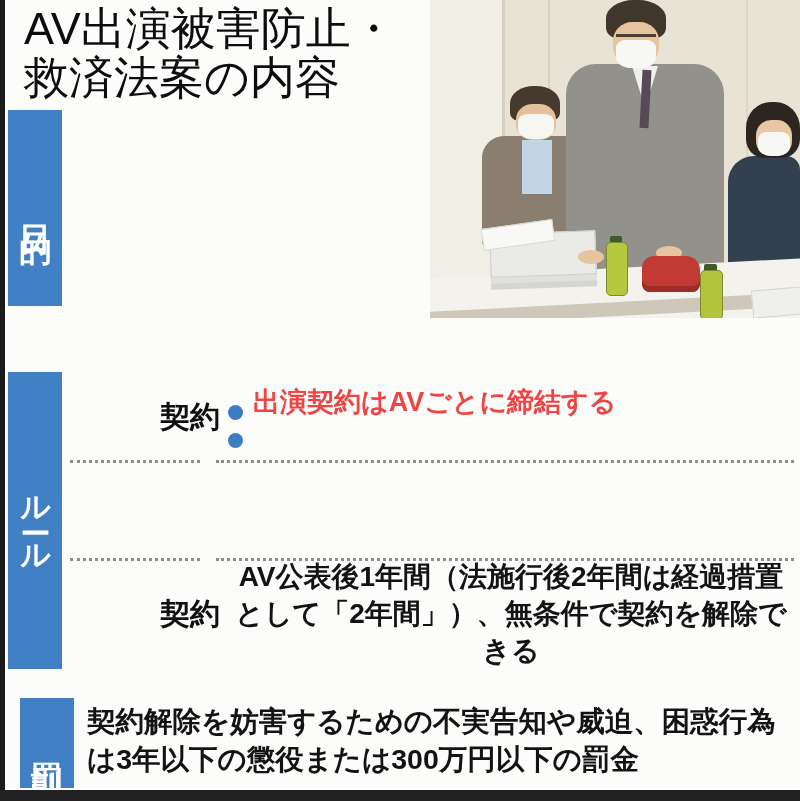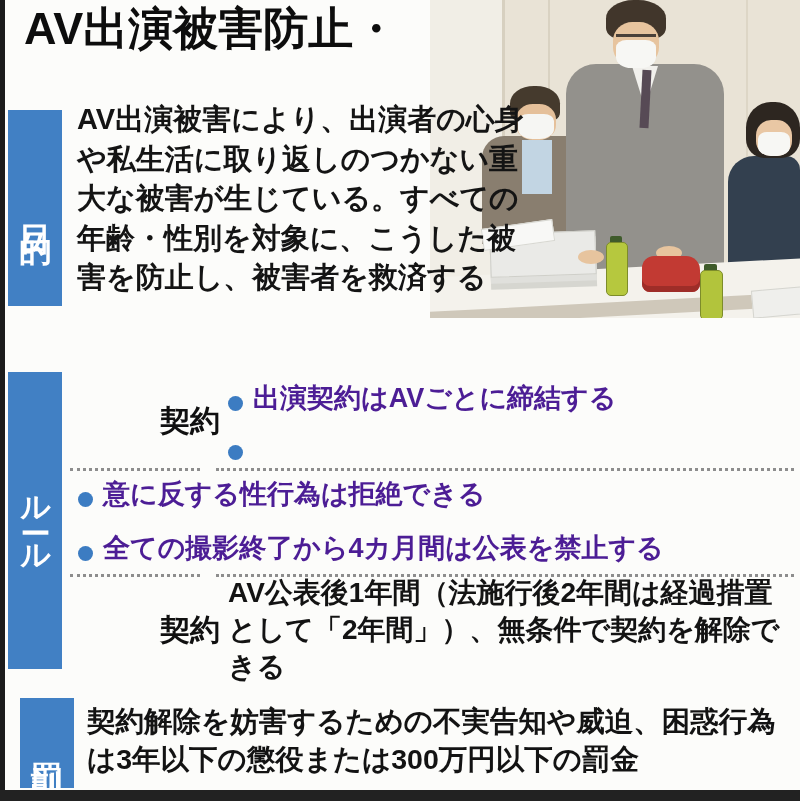--- a/index.html
+++ b/index.html
@@ -7,21 +7,21 @@
     position:relative; width:800px; height:801px;
     background:#fcfcfa; overflow:hidden;
     font-family:"Liberation Sans","DejaVu Sans",sans-serif;
     color:#121212;
   }
   .edge-left  { position:absolute; left:0; top:0; width:5px; height:100%; background:#1b1b1b; z-index:9; }
   .edge-bottom{ position:absolute; left:0; bottom:0; width:100%; height:11px; background:#222; z-index:9; }
 
   .title {
     position:absolute; left:24px; top:4px; z-index:6;
-    font-size:45px; line-height:49px; font-weight:bold; color:#0d0d0d;
+    font-size:45px; line-height:49px; font-weight:normal; color:#0d0d0d;
     letter-spacing:0px; white-space:nowrap;
   }
 
   
   .photo { position:absolute; left:430px; top:0; width:370px; height:318px; background:#e9e3d6; z-index:1; overflow:hidden; }
   .photo * { position:absolute; }
   .wall-door { left:0; top:0; width:72px; height:100%; background:#f1eee6; border-right:3px solid #d7d0c0; }
   .wall-line1 { left:118px; top:0; width:2px; height:100%; background:#d9d2c2; }
   .wall-line2 { left:316px; top:0; width:2px; height:100%; background:#ddd6c6; }
   
@@ -74,42 +74,43 @@
   
   .rules { position:absolute; left:8px; top:372px; width:786px; height:297px; display:flex; z-index:4; }
   .rules-bar { width:54px; font-size:30px; letter-spacing:7px; flex-shrink:0; }
   .rules-body { flex:1; margin-left:8px; display:flex; flex-direction:column; }
   .rule-row { display:flex; align-items:center; }
   .rule-row.r1 { height:96px; }
   .rule-row.r2 { height:106px; }
   .rule-row.r3 { flex:1; }
   .rlabel { width:150px; flex-shrink:0; text-align:right; font-weight:bold; font-size:30px; line-height:35px; color:#101010; }
   .rcontent { flex:1; padding-left:8px; }
-  .bullet-line { display:flex; align-items:center; font-size:27px; line-height:35px; font-weight:700; color:#4c1d95; margin:19px 0; }
+  .bullet-line { display:flex; align-items:flex-end; font-size:27px; line-height:35px; font-weight:700; color:#ef4444; margin:3px 0; }
   .bullet-dot { width:15px; height:15px; border-radius:50%; background:#3c7cc2; margin:10px 10px 0 0; flex-shrink:0; }
-  .rtext { font-size:28px; line-height:37px; font-weight:700; color:#131313; }
+  .rtext { font-size:28px; line-height:37px; font-weight:700; color:#131313;text-align:center; }
   .divider { display:flex; gap:16px; height:0; }
   .divider span { border-top:3px dotted #8d8d8d; display:block; }
   .divider .seg1 { width:130px; }
   .divider .seg2 { flex:1; }
 
   
   .penalty { position:absolute; left:20px; top:698px; width:786px; display:flex; z-index:4; }
   .penalty-label { width:54px; height:90px; font-size:32px; letter-spacing:7px; flex-shrink:0; }
   .penalty-text { margin-left:13px; padding-top:4px; width:712px; font-size:28.5px; line-height:38px; font-weight:700; color:#131313; }
 </style>
 </head>
 <body>
 
 <div class="page">
   <div class="edge-left"></div>
   <div class="edge-bottom"></div>
 
   <div class="title">
     <div>AV出演被害防止・</div>
+    <div>救済法案の内容</div>
   </div>
 
   <div class="photo">
     <div class="wall-door"></div>
     <div class="wall-line1"></div>
     <div class="wall-line2"></div>
 
     <div class="lm-body"></div>
     <div class="lm-shirt"></div>
     <div class="lm-hair"></div>
@@ -137,21 +138,20 @@
     <div class="sm-hand2"></div>
     <div class="bottle1cap"></div>
     <div class="bottle1"></div>
     <div class="pouch"></div>
     <div class="bottle2cap"></div>
     <div class="bottle2"></div>
     <div class="rw-paper"></div>
   </div>
 
   <div class="v-label purpose-label accent-bg" style="background: rgb(65, 128, 196);">目的</div>
-  <div class="purpose-text">AV出演被害により、出演者の心身や私生活に取り返しのつかない重大な被害が生じている。すべての年齢・性別を対象に、こうした被害を防止し、被害者を救済する</div>
 
 
   <div class="rules">
     <div class="v-label rules-bar accent-bg" style="background: rgb(65, 128, 196);">ルール</div>
     <div class="rules-body">
 
       <div class="rule-row r1">
         <div class="rlabel">
           <div>契約</div>
         </div>
@@ -165,30 +165,20 @@
           </div>
         </div>
       </div>
 
       <div class="divider">
           <span class="seg1"></span>
           <span class="seg2"></span>
         </div>
 
       <div class="rule-row r2">
-        <div class="rcontent">
-          <div class="bullet-line">
-            <span class="bullet-dot" style="background: rgb(60, 124, 194);"></span>
-            <span>意に反する性行為は拒絶できる</span>
-          </div>
-          <div class="bullet-line">
-            <span class="bullet-dot" style="background: rgb(60, 124, 194);"></span>
-            <span>全ての撮影終了から4カ月間は公表を禁止する</span>
-          </div>
-        </div>
       </div>
 
       <div class="divider">
           <span class="seg1"></span>
           <span class="seg2"></span>
         </div>
 
       <div class="rule-row r3">
         <div class="rlabel">
           <div>契約</div>

